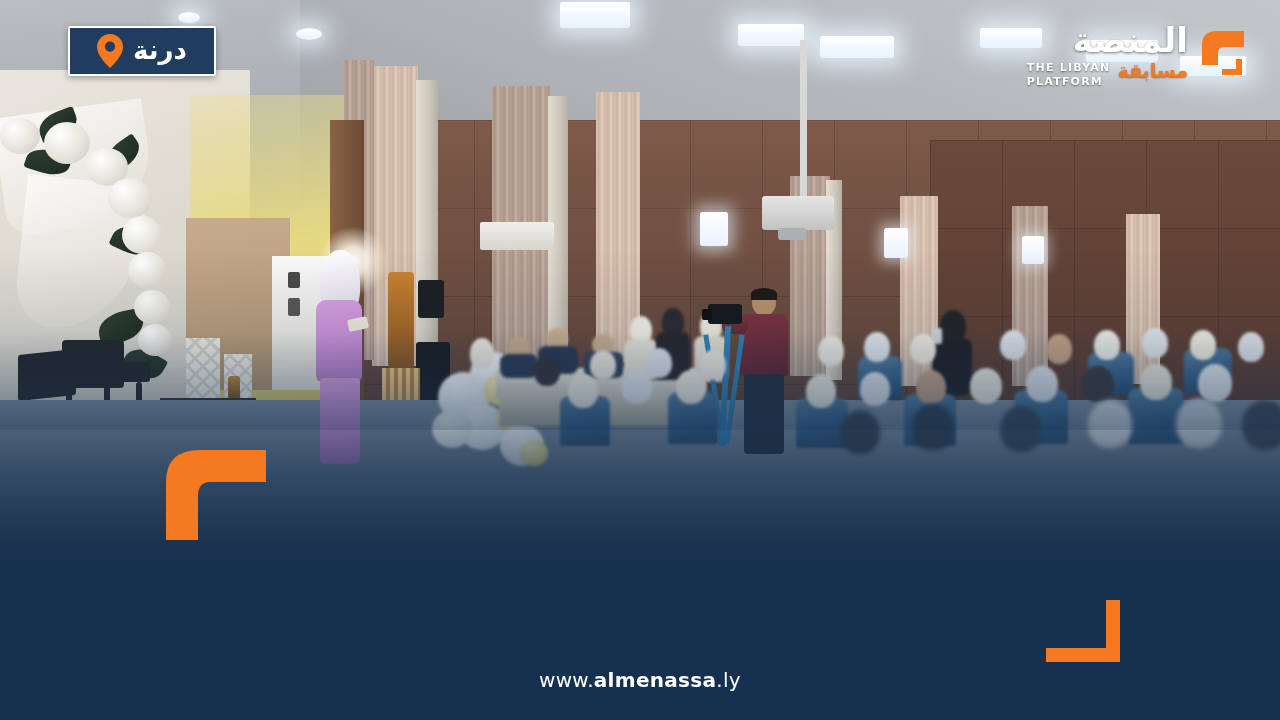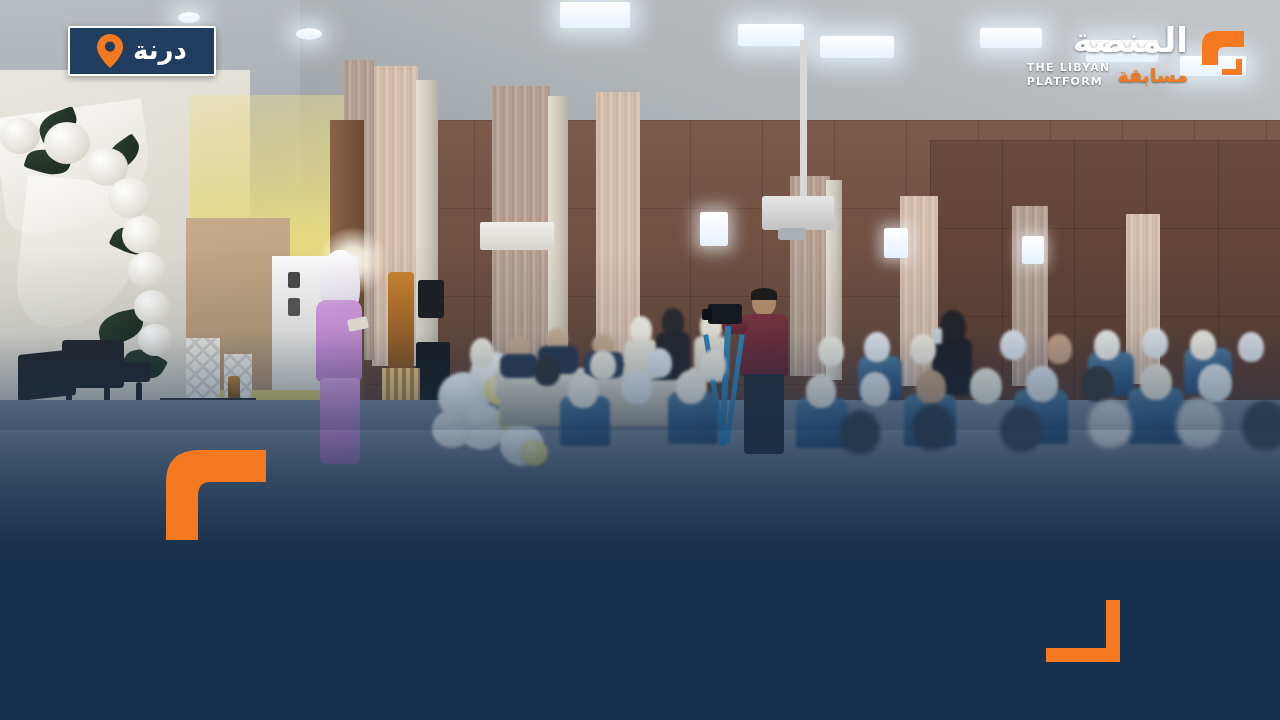--- a/index.html
+++ b/index.html
@@ -113,21 +113,21 @@
   .badge .pin { width:26px; height:34px; flex:0 0 26px; position:relative; }
   .badge .label { color:#ffffff; font-size:26px; font-weight:bold;
     font-family:"DejaVu Sans", sans-serif; line-height:1; padding-bottom:3px; }
 
   
   .logo { position:absolute; right:22px; top:18px; height:76px;
     display:flex; align-items:center; gap:8px; }
   .logo-txt { display:flex; flex-direction:column; align-items:flex-end; line-height:1; }
   .logo-ar { color:#ffffff; font-size:34px; font-weight:bold; letter-spacing:0px;
     text-shadow:0 1px 3px rgba(0,0,0,.5); }
-  .logo-sub { display:flex; align-items:center; gap:7px; margin-top:4px; }
+  .logo-sub { display:flex; gap:7px; margin-top:4px; }
   .logo-ar2 { color:#F47920; font-size:19px; font-weight:bold;
     text-shadow:0 1px 2px rgba(0,0,0,.45); }
   .logo-en { display:flex; flex-direction:column; color:#ffffff; font-size:11px;
     font-weight:bold; letter-spacing:1.2px; line-height:1.25;
     text-shadow:0 1px 2px rgba(0,0,0,.5); }
   .logo-mark { position:relative; width:62px; height:62px; flex:0 0 62px; }
 
   
   .headline { position:absolute; right:48px; top:498px; width:880px;
     text-align:right; direction:rtl; color:#ffffff;
@@ -389,14 +389,17 @@
     </svg>
   </span>
 
 
   <span class="brk-br">
     <svg viewBox="0 0 80 62" width="80" height="62" aria-hidden="true">
       <path d="M60 0 L74 0 L74 62 L0 62 L0 48 L60 48 Z" fill="#F47920"></path>
     </svg>
   </span>
 
+  <div class="footer">
+    <span>www.</span><span class="b">almenassa</span><span>.ly</span>
+  </div>
 
 </div>
 
 </body></html>

